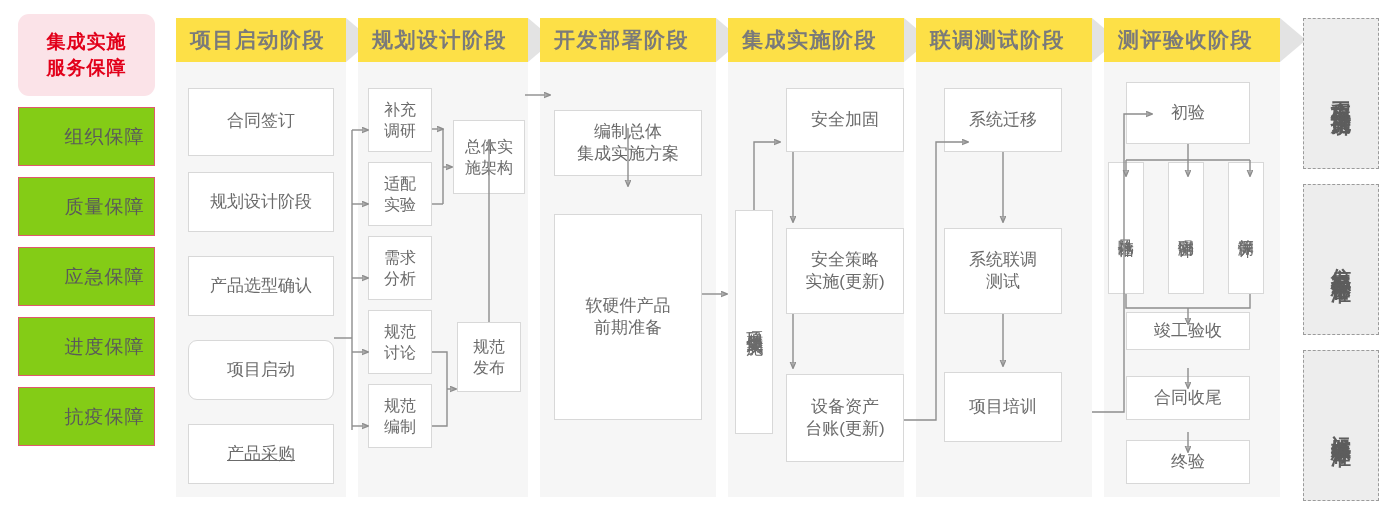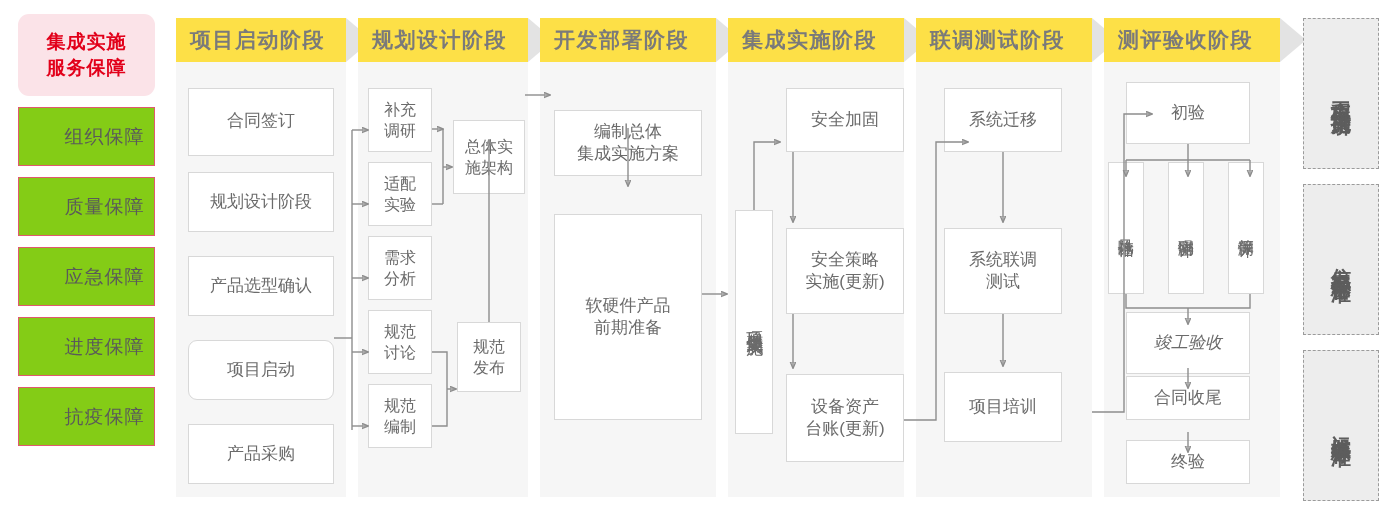--- a/index.html
+++ b/index.html
@@ -107,21 +107,21 @@
         </div>
       <div class="node" style="left:12px;top:110px;width:146px;height:60px;">
           <span>规划设计阶段</span>
         </div>
       <div class="node" style="left:12px;top:194px;width:146px;height:60px;">
           <span>产品选型确认</span>
         </div>
       <div class="node" style="left:12px;top:278px;width:146px;height:60px;border-radius:9px;">
           <span>项目启动</span>
         </div>
-      <div class="node" style="left:12px;top:362px;width:146px;height:60px;">
+      <div class="node" style="left:12px;top:362px;width:146px;height:60px;text-decoration:underline;">
           <span>产品采购</span>
         </div>
     </div>
   </div>
 
   <div class="col" style="left:358px;width:170px;">
     <div class="col-head">
       <span>规划设计阶段</span>
       <svg class="chev" viewBox="0 0 26 44" preserveAspectRatio="none">
         <polygon points="0,0 26,22 0,44" fill="#E3E3E3"></polygon>
@@ -225,21 +225,21 @@
         </div>
       <div class="node vert sm" style="left:4px;top:100px;width:36px;height:132px;">
           <span>风险评估</span>
         </div>
       <div class="node vert sm" style="left:64px;top:100px;width:36px;height:132px;">
           <span>密码测评</span>
         </div>
       <div class="node vert sm" style="left:124px;top:100px;width:36px;height:132px;">
           <span>等保测评</span>
         </div>
-      <div class="node" style="left:22px;top:250px;width:124px;height:62px;font-style:italic;">
+      <div class="node" style="left:22px;top:250px;width:124px;height:38px;">
           <span>竣工验收</span>
         </div>
       <div class="node" style="left:22px;top:314px;width:124px;height:44px;">
           <span>合同收尾</span>
         </div>
       <div class="node" style="left:22px;top:378px;width:124px;height:44px;">
           <span>终验</span>
         </div>
     </div>
   </div>

